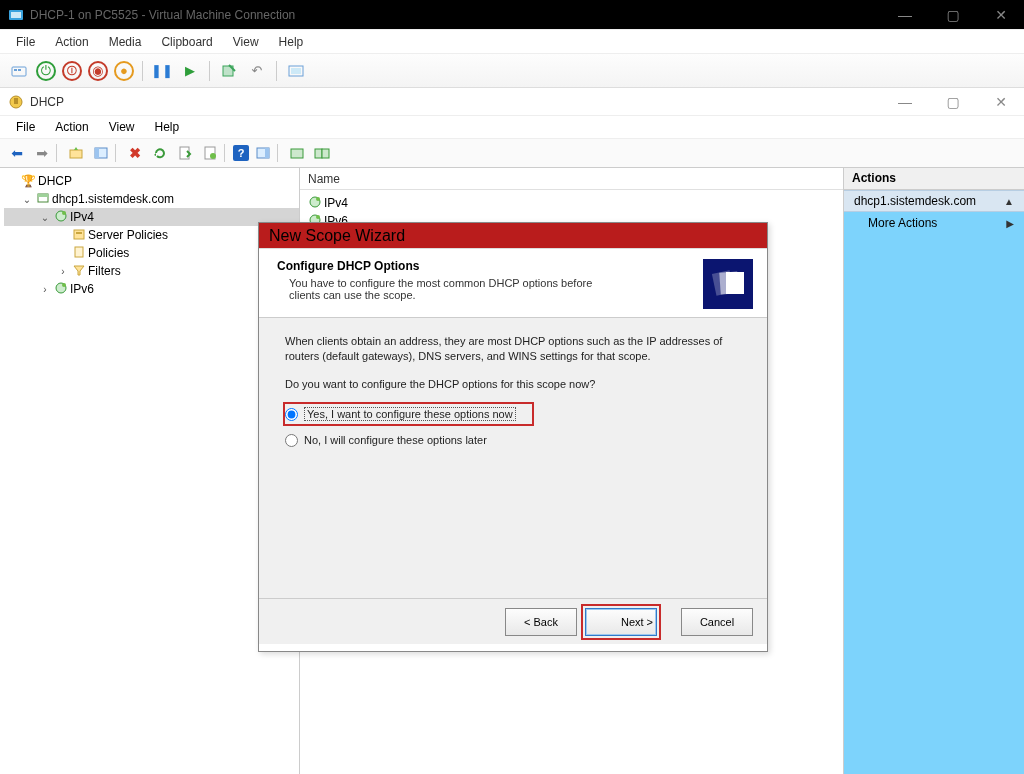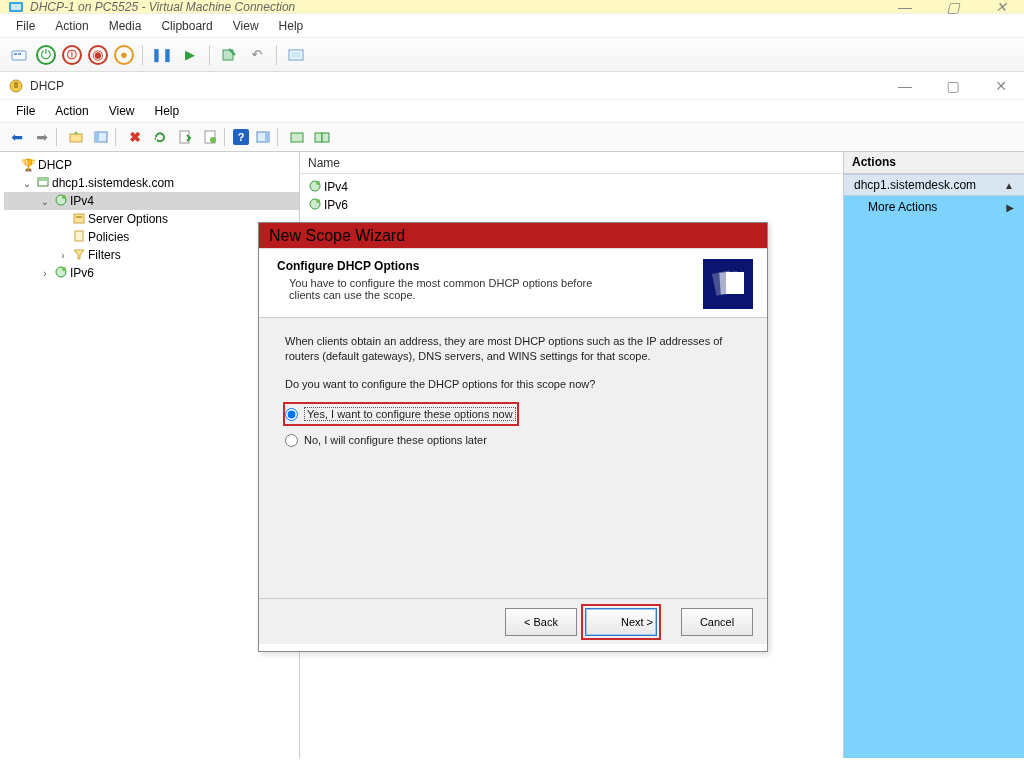--- a/index.html
+++ b/index.html
@@ -9,27 +9,26 @@
     font-size: 12px;
     background: #fff;
     color: #000;
     width: 1024px;
     height: 774px;
     overflow: hidden;
     position: relative;
   }
   
   .vm-titlebar {
-    height: 14px;
-    background: #fef9c3;
+    height: 30px;
+    background: #000000;
     display: flex;
     align-items: center;
     padding: 0 8px;
     border-bottom: 1px solid #eee;
-    font-style: italic;
   }
   .vm-titlebar .vm-icon {
     width: 16px; height:16px; margin-right:6px;
     display:inline-flex;align-items:center;justify-content:center;
   }
   .vm-titlebar .title { color:#666; font-size:12px; }
   .vm-titlebar .win-controls { margin-left:auto; display:flex; gap:18px; color:#888;}
   .vm-titlebar .win-controls span{width:30px;text-align:center;font-size:14px;}
   .vm-menubar {
     height:24px; display:flex; align-items:center; gap:4px;
@@ -128,21 +127,21 @@
     display:flex;align-items:center;justify-content:center;color:#fff;font-size:30px;
   }
   .wizard-body{
     padding:16px 26px;font-size:11px;color:#222;background:#f0f0f0;
     height:calc(100% - 26px - 76px - 46px);
   }
   .wizard-body p{margin:0 0 12px 0;line-height:1.4;}
   .radio-row{display:flex;align-items:center;height:20px;margin-bottom:6px;}
   .radio-row input{margin:0 6px 0 0;}
   .radio-row.highlighted label{border:1px dotted #555;padding:0 2px;}
-  .radio-row.boxed{outline:2px solid #c82b2b;outline-offset:0;width:fit-content;padding-right:1px;}
+  .radio-row.boxed{outline:2px solid #c82b2b;outline-offset:0;width:fit-content;padding-right:16px;}
   .wizard-footer{
     height:46px;border-top:1px solid #ccc;background:#f0f0f0;
     display:flex;align-items:center;justify-content:flex-end;gap:8px;padding:0 14px;
   }
   .wbtn{
     width:72px;height:28px;border:1px solid #888;background:linear-gradient(#fdfdfd,#e8e8e8);
     font-size:11px;display:inline-flex;align-items:center;justify-content:center;
   }
   .wbtn.primary{border:1px solid #3079c9;box-shadow:inset 0 0 0 1px #9ec8ef;padding-left:32px;}
   .wbtn.boxed{outline:2px solid #c82b2b;outline-offset:2px;}
@@ -315,21 +314,21 @@
       <span>IPv4</span>
     </div>
     <div class="tree-node l3">
       <span class="expander"></span>
       <span class="ticon">
         <svg width="14" height="14">
             <rect x="2" y="3" width="10" height="9" fill="#ffe39a" stroke="#caa63f"></rect>
             <rect x="4" y="5" width="6" height="2" fill="#caa63f"></rect>
           </svg>
       </span>
-      <span>Server Options</span>
+      <span>Server Policies</span>
     </div>
     <div class="tree-node l3">
       <span class="expander"></span>
       <span class="ticon">
         <svg width="14" height="14">
             <rect x="3" y="2" width="8" height="10" fill="#fff3d1" stroke="#caa63f"></rect>
           </svg>
       </span>
       <span>Policies</span>
     </div>

